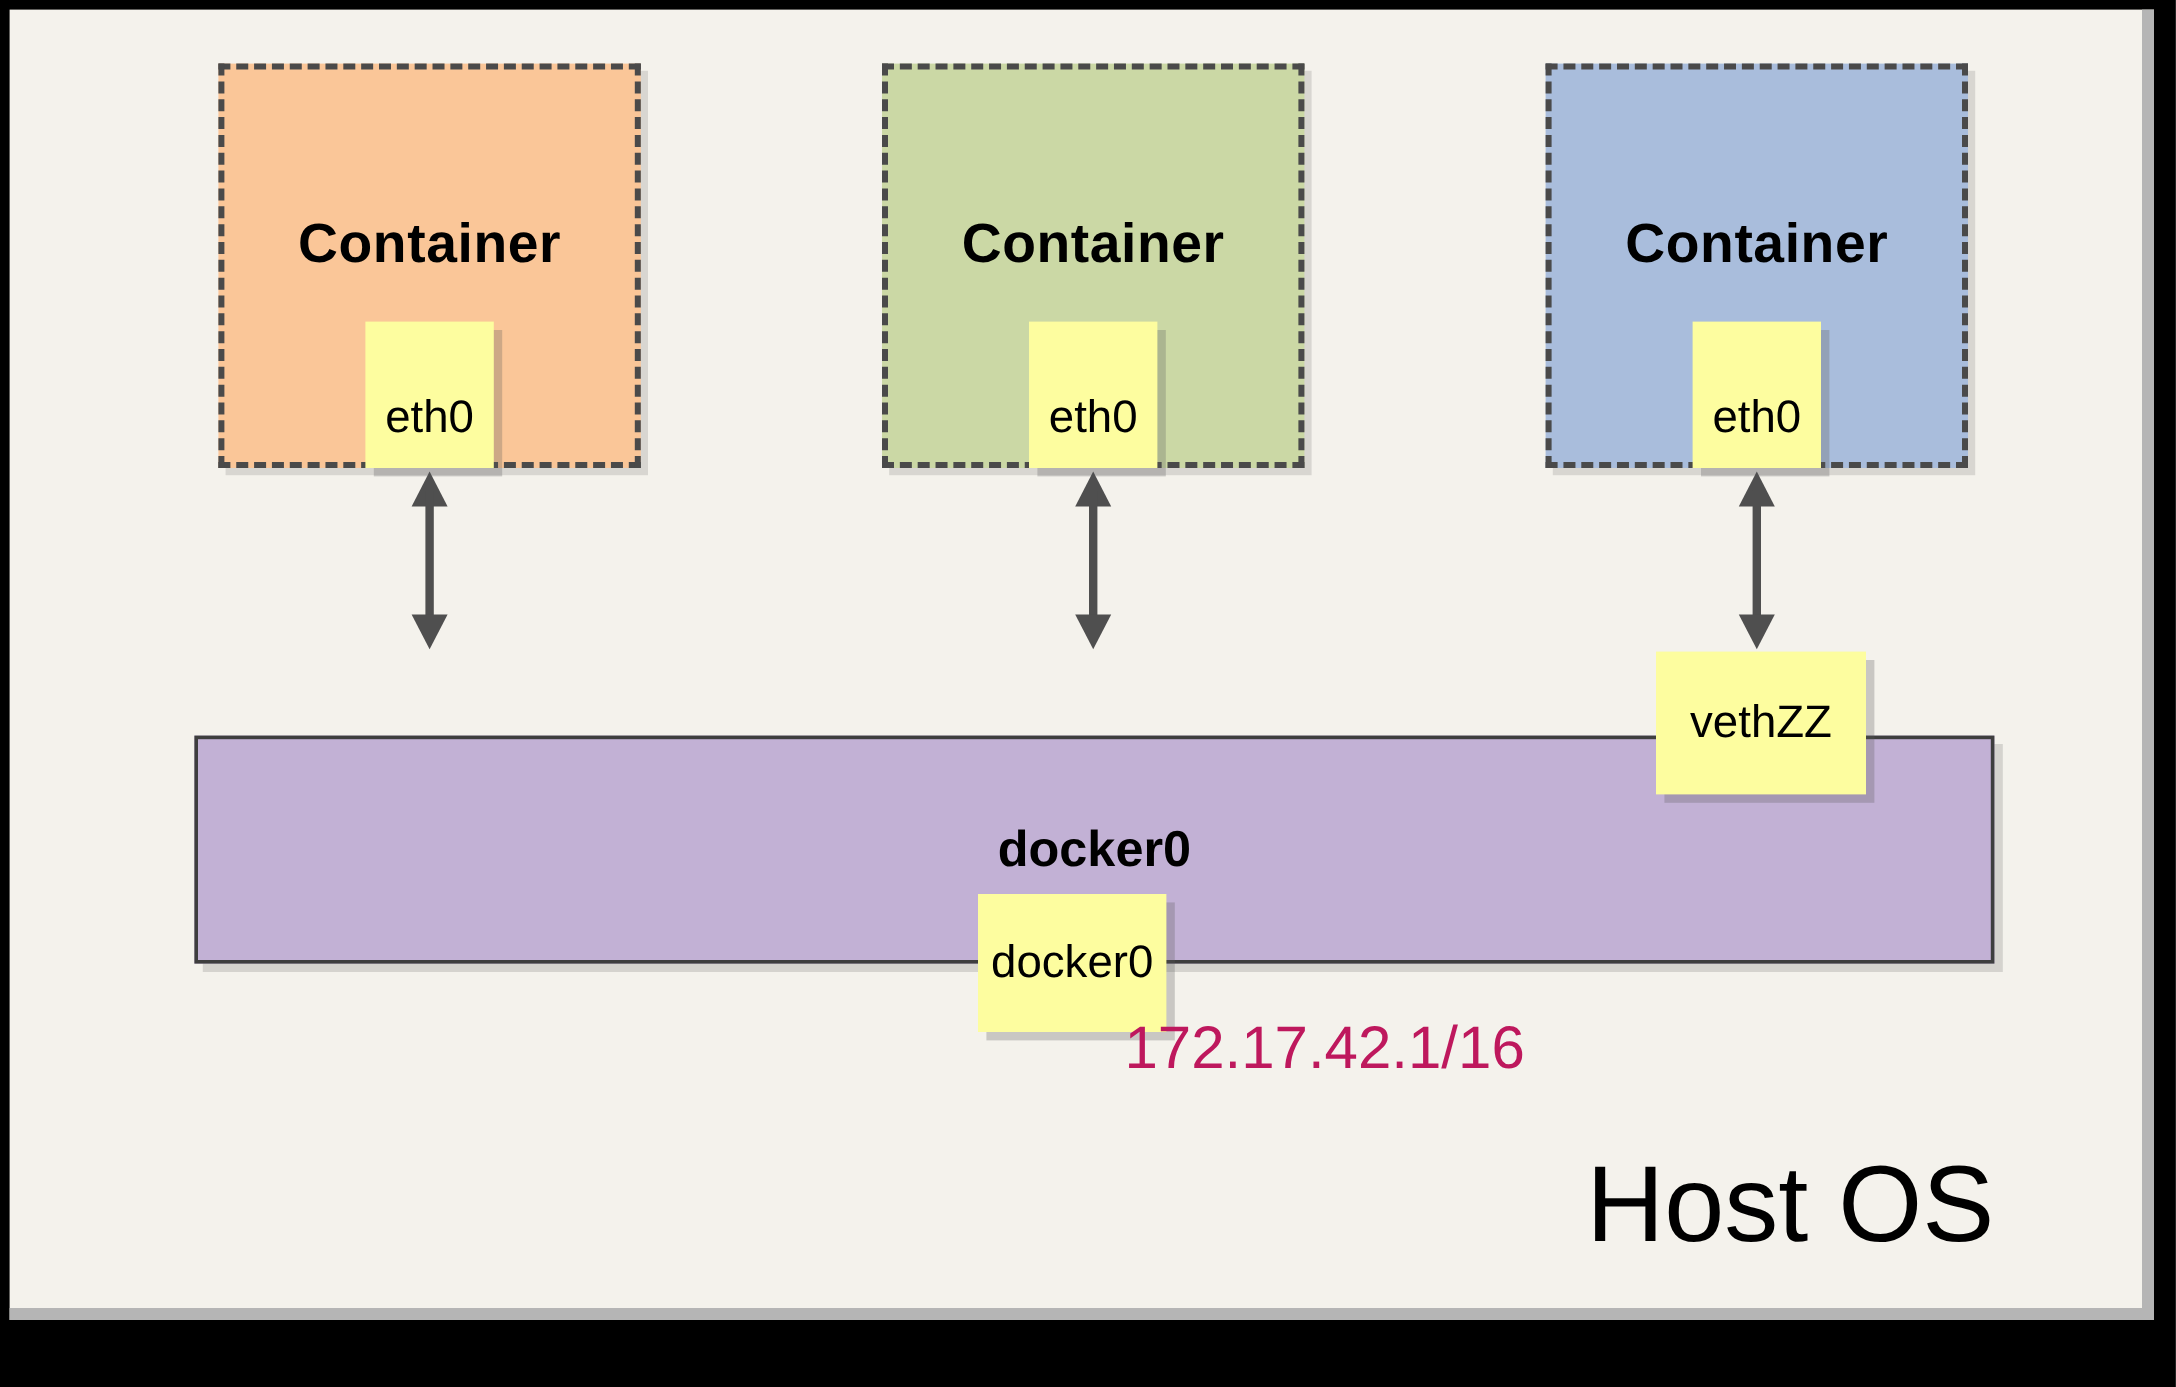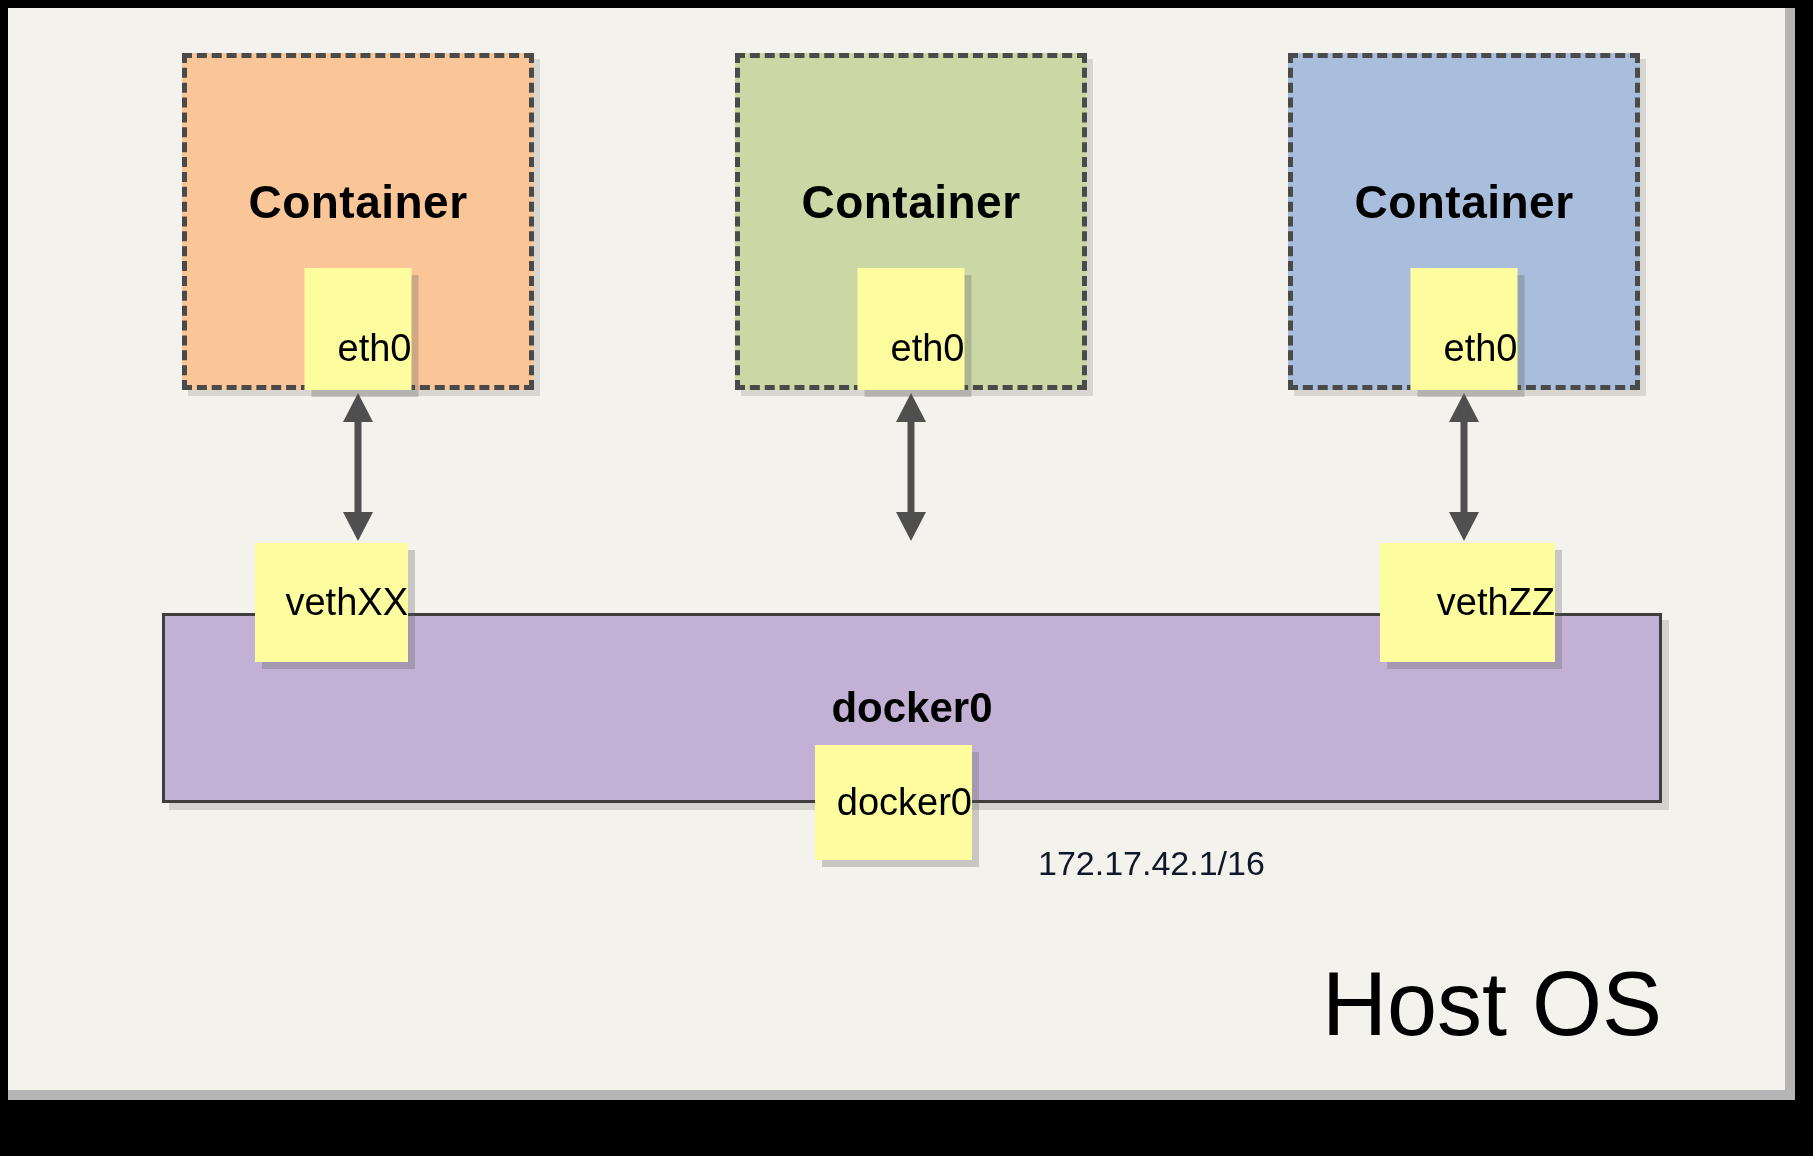--- a/index.html
+++ b/index.html
@@ -39,21 +39,21 @@
   .container-title {
     font-size: 46px; font-weight: bold; color: #000;
     letter-spacing: 0.5px;
     margin-bottom: 40px;
   }
 
   
   .note {
     background: #FDFD9F;
     box-shadow: 7px 7px 0 rgba(90,90,90,0.28);
-    display: flex; align-items: center; justify-content: flex-end;
+    display: flex; align-items: center; justify-content: center;
     color: #000;
   }
   .eth-box {
     position: absolute;
     left: 50%; bottom: -5px; transform: translateX(-50%);
     width: 107px; height: 122px;
     font-size: 38px;
     align-items: flex-end;
     padding-bottom: 20px;
     z-index: 3;
@@ -96,22 +96,22 @@
   }
   .bridge-port {
     position: absolute;
     left: 807px; top: 737px;
     width: 157px; height: 115px;
     font-size: 38px;
     z-index: 6;
   }
   .ip-text {
     position: absolute;
-    left: 1030px; top: 836px;
-    font-size: 34px; color: #0f172a;
+    left: 929px; top: 836px;
+    font-size: 50px; color: #be185d;
     z-index: 6;
     white-space: nowrap;
   }
   .host-label {
     position: absolute;
     left: 154px; width: 1500px; top: 945px;
     text-align: right;
     font-size: 90px; color: #000;
     z-index: 1;
   }
@@ -152,23 +152,20 @@
       <polygon points="22,2 37,31 7,31" fill="#4F4F4F"></polygon>
       <line x1="22" y1="18" x2="22" y2="134" stroke-width="7" stroke="#4F4F4F"></line>
       <polygon points="22,150 37,121 7,121" fill="#4F4F4F"></polygon>
     </svg>
     <svg class="arrow pos-2" viewBox="0 0 44 152">
       <polygon points="22,2 37,31 7,31" fill="#4F4F4F"></polygon>
       <line x1="22" y1="18" x2="22" y2="134" stroke-width="7" stroke="#4F4F4F"></line>
       <polygon points="22,150 37,121 7,121" fill="#4F4F4F"></polygon>
     </svg>
 
-    <div class="note veth-box pos-0" style="background-color: rgb(253, 253, 159);">
-      <span>vethXX</span>
-    </div>
     <div class="note veth-box pos-2" style="background-color: rgb(253, 253, 159);">
       <span>vethZZ</span>
     </div>
 
     <div class="bridge-bar" style="background-color: rgb(194, 177, 213);">
       <div class="bridge-title">docker0</div>
     </div>
     <div class="note bridge-port" style="background-color: rgb(253, 253, 159);">
       <span>docker0</span>
     </div>

